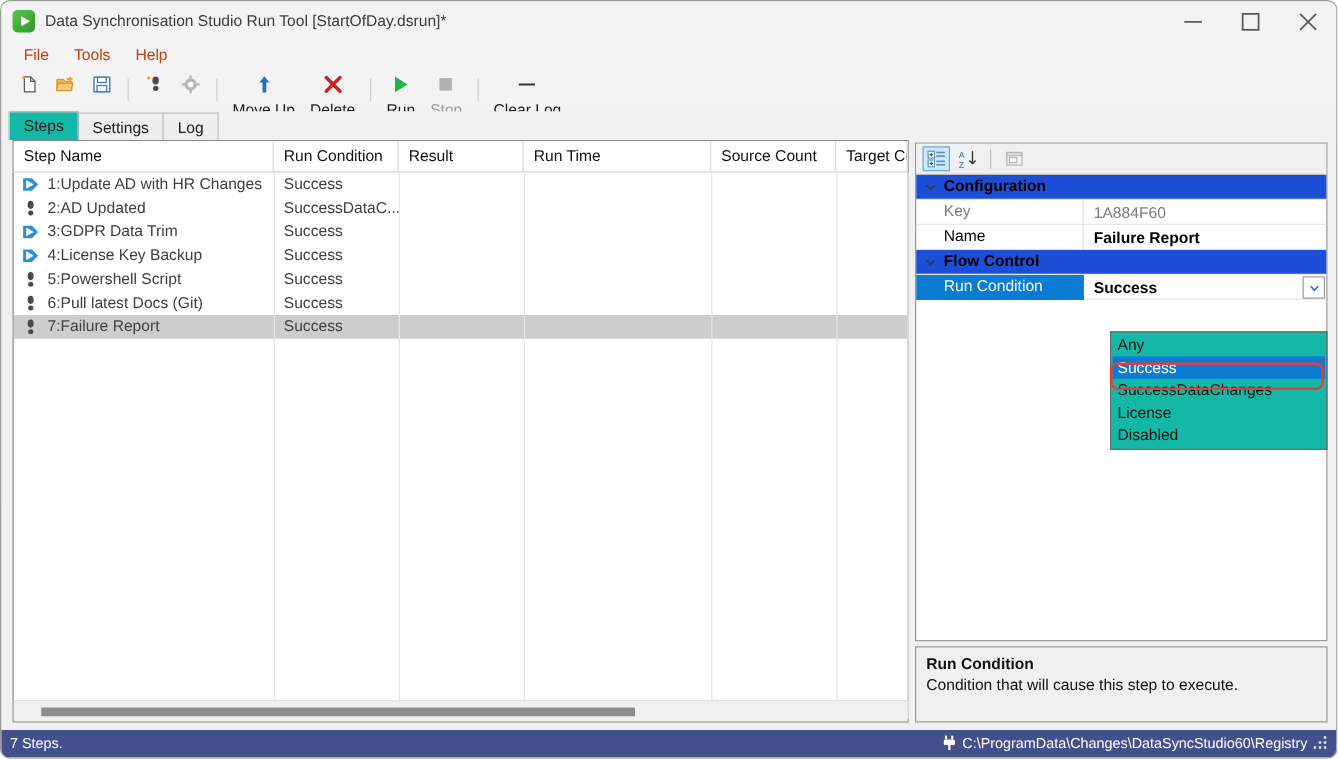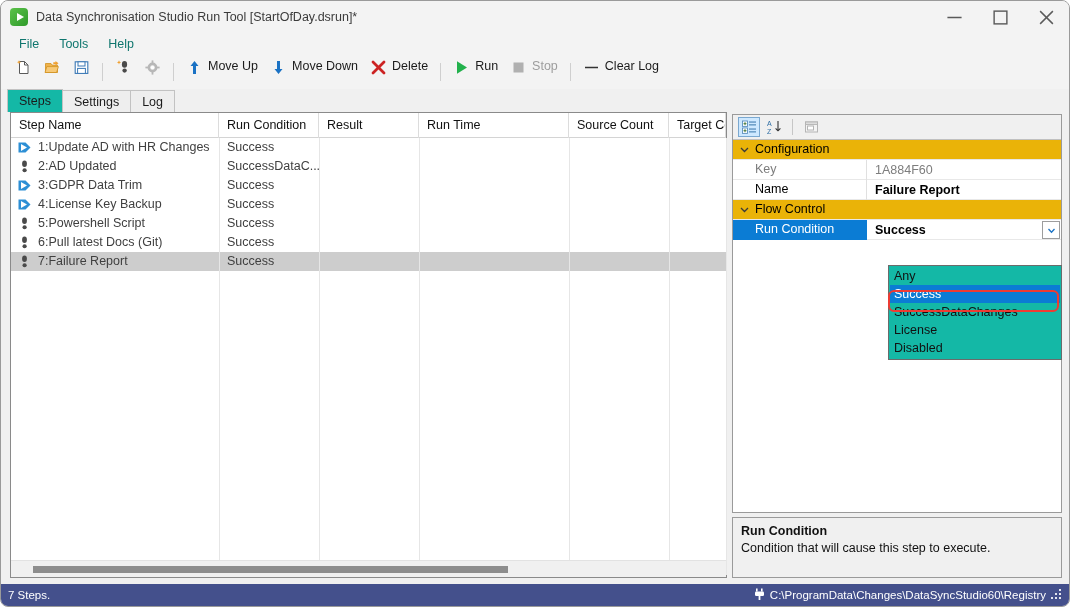--- a/index.html
+++ b/index.html
@@ -54,32 +54,32 @@
   }
   .win-btn svg { display: block; }
 
   
   .menubar {
     position: absolute; left: 0; top: 32px; width: 100%; height: 22px;
     background: #f3f3f3;
     display: flex; align-items: center; padding-left: 8px;
   }
   .menu-item {
-    padding: 2px 10px; font-size: 12.5px; color: #0f766e;
+    padding: 2px 10px; font-size: 12.5px; color: #c2410c;
   }
 
   
   .toolbar {
     position: absolute; left: 0; top: 54px; width: 100%; height: 34px;
     background: #f3f3f3;
     display: flex; align-items: center; padding-left: 8px;
   }
   .tb-btn {
-    display: flex; align-items: flex-start; height: 26px; padding: 0 6px;
-    gap: 5px; white-space: nowrap; font-size: 12.5px; color: #1b1b1b;
+    display: flex; align-items: center; height: 26px; padding: 0 6px;
+    gap: 5px; white-space: nowrap; font-size: 12.5px; color: #1b1b1b; flex-direction: column;
   }
   .tb-btn.disabled { color: #9d9d9d; }
   .tb-sep {
     width: 1px; height: 18px; background: #cfcfcf; margin: 0 6px;
   }
   .ico { width: 17px; height: 17px; flex: none; display:block; }
 
   
   .tabstrip {
     position: absolute; left: 0; top: 88px; width: 100%; height: 23px;
@@ -150,22 +150,22 @@
   .pg-tb-btn {
     width: 22px; height: 20px; display:flex; align-items:center; justify-content:center;
     border: 1px solid transparent;
   }
   .pg-tb-btn.on { background: #cde8ff; border: 1px solid #7aa8d0; }
   .pg-tb-sep { width: 1px; height: 16px; background: #c6c6c6; margin: 0 4px; }
 
   .pg-rows { position: relative; flex: 1; }
   .pg-row { display: flex; height: 20px; border-bottom: 1px solid #e8e8e8; }
   .pg-cat {
-    height: 20px; line-height: 19px; font-size: 12.5px; font-weight: normal;
-    color: #000; background: #eab308; width: 100%;
+    height: 20px; line-height: 19px; font-size: 12.5px; font-weight: bold;
+    color: #000; background: #1d4ed8; width: 100%;
     display: flex; align-items: center;
     border-bottom: 1px solid #e8e8e8;
   }
   .chev {
     width: 22px; display: flex; align-items: center; justify-content: center;
     flex: none; color: #3a3a3a;
   }
   .pg-name {
     width: 134px; flex: none; height: 20px; line-height: 19px;
     font-size: 12.5px; padding-left: 22px;
@@ -323,26 +323,20 @@
 
     <div class="tb-sep"></div>
 
     <div class="tb-btn">
       <svg class="ico" viewBox="0 0 17 17">
           <path d="M8.5 2l4 5h-2.5v8h-3v-8h-2.5z" fill="#1a72c4"></path>
         </svg>
       <span>Move Up</span>
     </div>
 
-    <div class="tb-btn">
-      <svg class="ico" viewBox="0 0 17 17">
-          <path d="M8.5 15l-4-5h2.5v-8h3v8h2.5z" fill="#1a72c4"></path>
-        </svg>
-      <span>Move Down</span>
-    </div>
 
     <div class="tb-btn">
       <svg class="ico" viewBox="0 0 17 17">
         <line x1="3" y1="3" x2="14" y2="14" stroke="#cc2222" stroke-width="2.8" stroke-linecap="round"></line>
         <line x1="14" y1="3" x2="3" y2="14" stroke="#cc2222" stroke-width="2.8" stroke-linecap="round"></line>
       </svg>
       <span>Delete</span>
     </div>
 
     <div class="tb-sep"></div>

